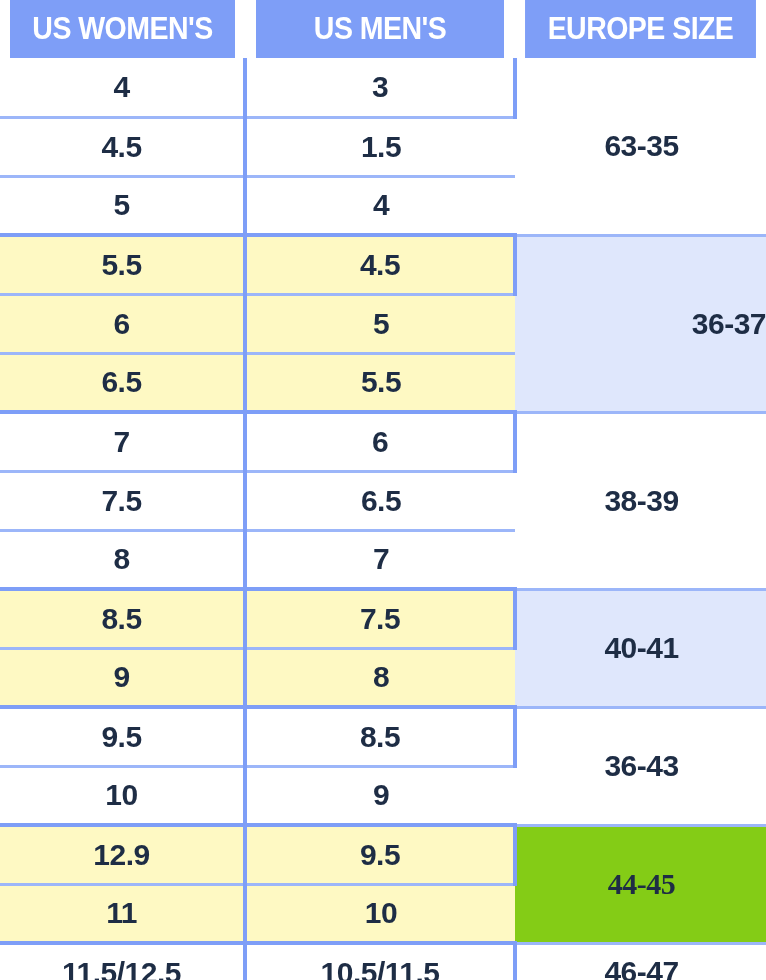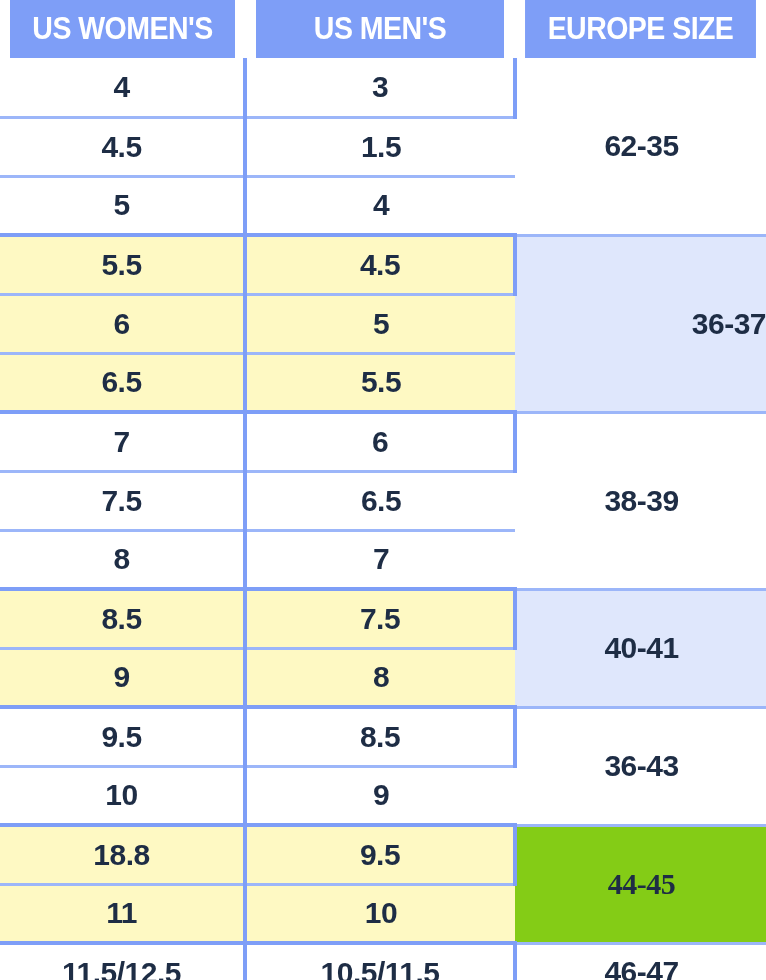--- a/index.html
+++ b/index.html
@@ -98,21 +98,21 @@
     <tr>
       <th>US WOMEN'S</th>
       <th>US MEN'S</th>
       <th>EUROPE SIZE</th>
     </tr>
   </thead>
   <tbody id="chart-body">
       <tr>
         <td>4</td>
         <td>3</td>
-        <td class="eu-cell" rowspan="3"><span>62-35</span></td>
+        <td class="eu-cell" rowspan="3"><span>63-35</span></td>
       </tr>
       <tr>
         <td>4.5</td>
         <td>1.5</td>
       </tr>
       <tr class="group-end">
         <td>5</td>
         <td>4</td>
       </tr>
       <tr class="band">
@@ -153,21 +153,21 @@
       <tr>
         <td>9.5</td>
         <td>8.5</td>
         <td class="eu-cell" rowspan="2"><span>36-43</span></td>
       </tr>
       <tr class="group-end">
         <td>10</td>
         <td>9</td>
       </tr>
       <tr class="band">
-        <td>18.8</td>
+        <td>12.9</td>
         <td>9.5</td>
         <td class="eu-cell" rowspan="2" style="background: #84cc16; font-family: Liberation Serif, serif;"><span>44-45</span></td>
       </tr>
       <tr class="band group-end">
         <td>11</td>
         <td>10</td>
       </tr>
       <tr class="group-end">
         <td>11.5/12.5</td>
         <td>10.5/11.5</td>

